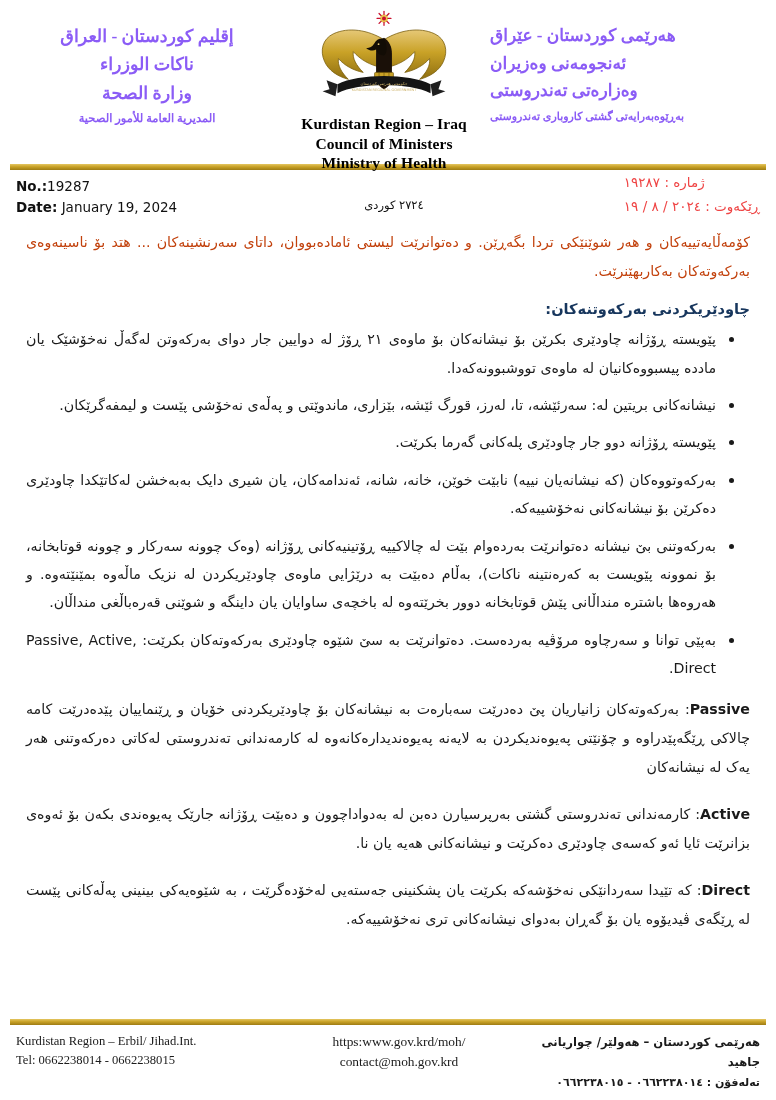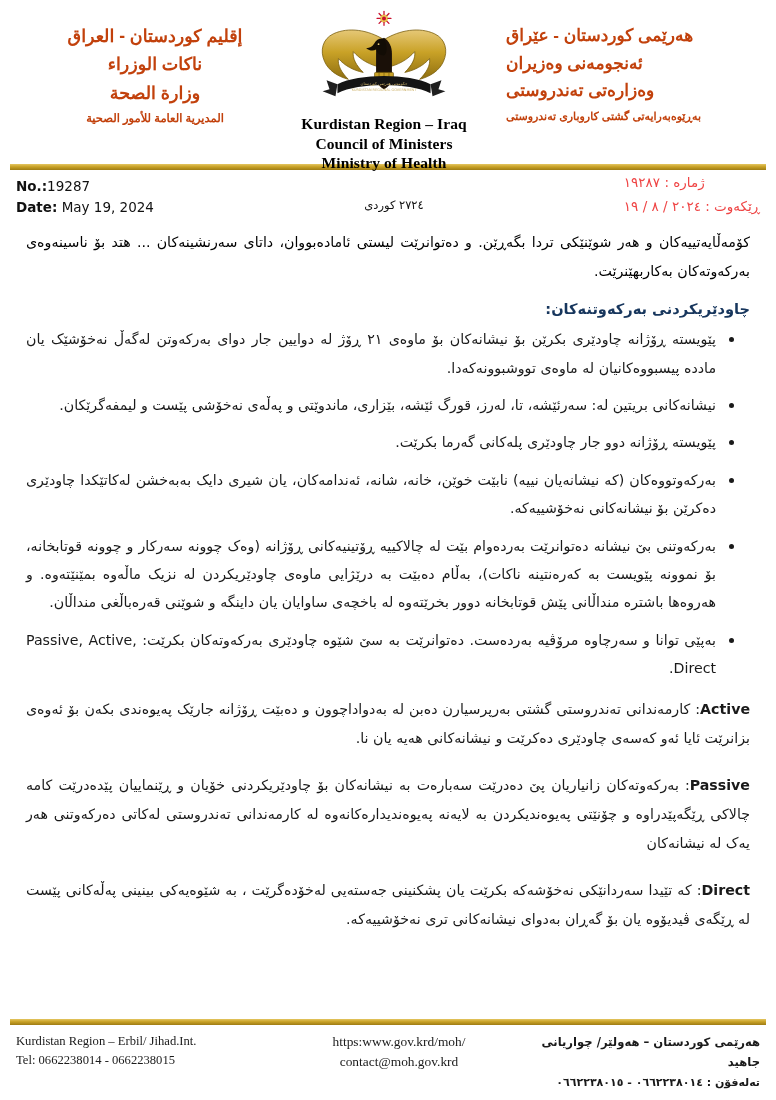--- a/index.html
+++ b/index.html
@@ -42,28 +42,27 @@
     direction: rtl;
     align-items: flex-end;
   }
   .lh-center {
     width: 210px;
     padding-top: 2px;
     direction: ltr;
   }
 
   .lh-line {
-    font-family: Liberation Sans, sans-serif;
+    font-family: Liberation Serif, serif;
     font-weight: bold;
     font-size: 17.5px;
     line-height: 1.62;
-    color: #c2410c;
+    color: #8b5cf6;
     white-space: nowrap;
     text-align: center;
-    margin-left: 16px;
   }
   .lh-line.sub {
     font-size: 11.5px;
     font-weight: bold;
     line-height: 1.5;
     margin-top: 3px;
   }
   .lh-kurdish .lh-line { font-size: 17px; }
   .lh-kurdish .lh-line.sub { font-size: 11px; }
 
@@ -124,21 +123,21 @@
 
   
   .body-wrap {
     padding: 4px 26px 0 26px;
     direction: rtl;
   }
 
   .para {
     font-size: 14.2px;
     line-height: 2.05;
-    color: #000000;
+    color: #c2410c;
     text-align: justify;
     text-align-last: right;
     margin: 0 0 2px 0;
   }
   .para.intro { margin-bottom: 14px; }
 
   .section-head {
     font-size: 14.6px;
     font-weight: bold;
     color: #17365D;
@@ -317,21 +316,21 @@
 
 <div class="gold-rule top"></div>
 
 <div class="meta">
   <div class="meta-left">
     <div>
       <span class="k">No.:</span><span class="v">19287</span>
     </div>
     <div>
       <span class="k">Date:</span>
-      <span class="v">May 19, 2024</span>
+      <span class="v">January 19, 2024</span>
     </div>
   </div>
 
   <div class="meta-center">٢٧٢٤ کوردی</div>
 
   <div class="meta-right">
     <div>
       <span>ژماره :</span>
       <span>١٩٢٨٧</span>
     </div>
@@ -352,24 +351,24 @@
     <li>پێویسته ڕۆژانه چاودێری بکرێن بۆ نیشانەکان بۆ ماوەی ٢١ ڕۆژ له دوایین جار دوای بەرکەوتن لەگەڵ نەخۆشێک یان ماددە پیسبووەکانیان له ماوەی تووشبوونەکەدا.</li>
     <li>نیشانەکانی بریتین له: سەرئێشه، تا، لەرز، قورگ ئێشه، بێزاری، ماندوێتی و پەڵەی نەخۆشی پێست و لیمفەگرێکان.</li>
     <li>پێویسته ڕۆژانه دوو جار چاودێری پلەکانی گەرما بکرێت.</li>
     <li>بەرکەوتووەکان (که نیشانەیان نییه) نابێت خوێن، خانه، شانه، ئەندامەکان، یان شیری دایک بەبەخشن لەکاتێکدا چاودێری دەکرێن بۆ نیشانەکانی نەخۆشییەکه.</li>
     <li>بەرکەوتنی بێ نیشانه دەتوانرێت بەردەوام بێت له چالاکییه ڕۆتینیەکانی ڕۆژانه (وەک چوونه سەرکار و چوونه قوتابخانه، بۆ نموونه پێویست به کەرەنتینه ناکات)، بەڵام دەبێت به درێژایی ماوەی چاودێریکردن له نزیک ماڵەوه بمێنێتەوه. و هەروەها باشتره منداڵانی پێش قوتابخانه دوور بخرێتەوه له باخچەی ساوایان یان داینگه و شوێنی قەرەباڵغی منداڵان.</li>
     <li>بەپێی توانا و سەرچاوه مرۆڤیه بەردەست. دەتوانرێت به سێ شێوه چاودێری بەرکەوتەکان بکرێت:  Passive, Active, Direct.</li>
   </ul>
 
   <div class="defs">
     <p class="def-para">
-      <span class="def-term">Active</span><span>: کارمەندانی تەندروستی گشتی بەرپرسیارن دەبن له بەدواداچوون و دەبێت ڕۆژانه جارێک پەیوەندی بکەن بۆ ئەوەی بزانرێت ئایا ئەو کەسەی چاودێری دەکرێت و نیشانەکانی هەیه یان نا.</span>
+      <span class="def-term">Passive</span><span>: بەرکەوتەکان زانیاریان پێ دەدرێت سەبارەت به نیشانەکان بۆ چاودێریکردنی خۆیان و ڕێنماییان پێدەدرێت کامه چالاکی ڕێگەپێدراوه و چۆنێتی پەیوەندیکردن به لایەنه پەیوەندیدارەکانەوه له کارمەندانی تەندروستی لەکاتی دەرکەوتنی هەر یەک له نیشانەکان</span>
     </p>
     <p class="def-para">
-      <span class="def-term">Passive</span><span>: بەرکەوتەکان زانیاریان پێ دەدرێت سەبارەت به نیشانەکان بۆ چاودێریکردنی خۆیان و ڕێنماییان پێدەدرێت کامه چالاکی ڕێگەپێدراوه و چۆنێتی پەیوەندیکردن به لایەنه پەیوەندیدارەکانەوه له کارمەندانی تەندروستی لەکاتی دەرکەوتنی هەر یەک له نیشانەکان</span>
+      <span class="def-term">Active</span><span>: کارمەندانی تەندروستی گشتی بەرپرسیارن دەبن له بەدواداچوون و دەبێت ڕۆژانه جارێک پەیوەندی بکەن بۆ ئەوەی بزانرێت ئایا ئەو کەسەی چاودێری دەکرێت و نیشانەکانی هەیه یان نا.</span>
     </p>
     <p class="def-para">
       <span class="def-term">Direct</span><span>: که تێیدا سەردانێکی نەخۆشەکه بکرێت یان پشکنینی جەستەیی لەخۆدەگرێت ، به شێوەیەکی بینینی پەڵەکانی پێست له ڕێگەی ڤیدیۆوه یان بۆ گەڕان بەدوای نیشانەکانی تری نەخۆشییەکه.</span>
     </p>
   </div>
 </div>
 
 <div class="footer-zone">
   <div class="gold-rule bottom"></div>
   <div class="footer">

